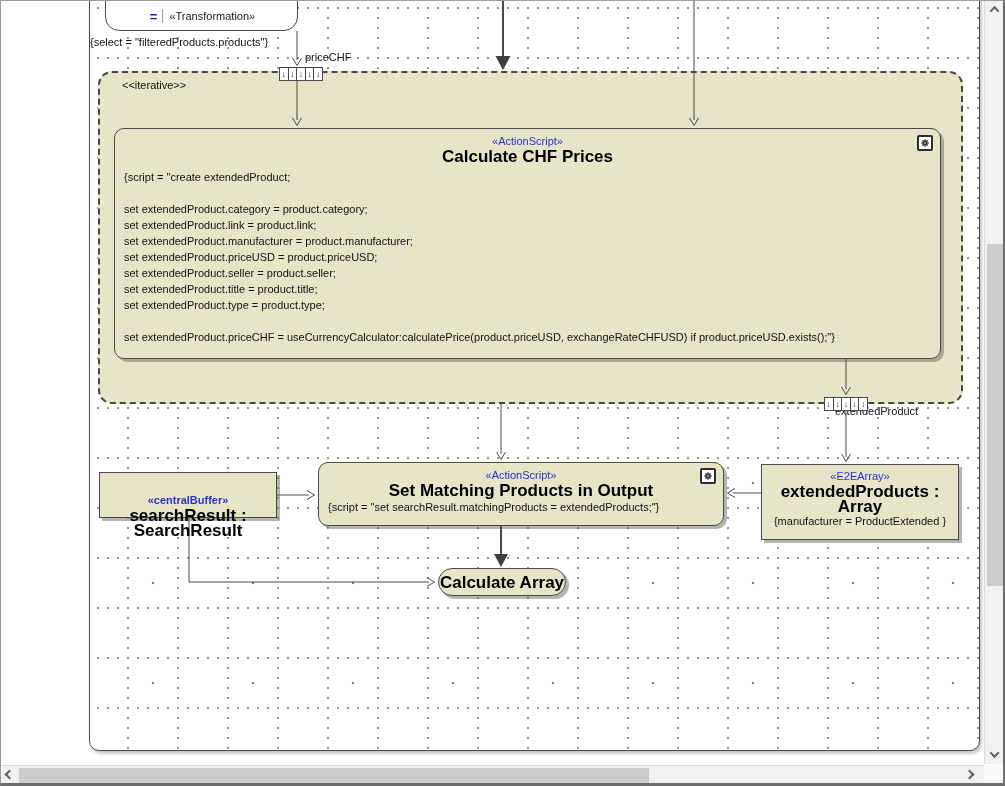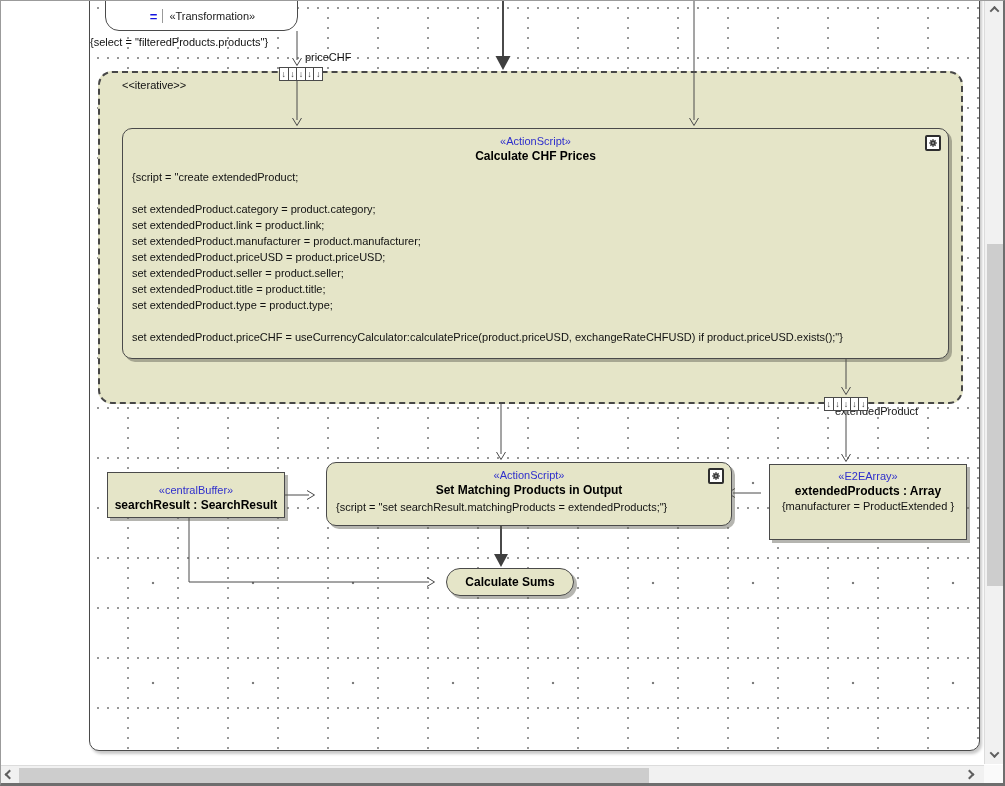--- a/index.html
+++ b/index.html
@@ -17,24 +17,24 @@
     background-image:
       radial-gradient(circle, #7d7d7d 1.3px, transparent 1.6px),
       radial-gradient(circle, #979797 0.8px, transparent 1.1px),
       radial-gradient(circle, #979797 0.8px, transparent 1.1px);
     background-size:100px 100px, 10px 50px, 50px 10px;
     background-position:13px 51px, 3px 1px, 13px 1px;
     box-shadow:2px 3px 3px rgba(0,0,0,0.22);
   }
   
   .node{position:absolute;border:1px solid #4a4a4a;background:#e5e5c8;
-        box-shadow:3px 3px 0 rgba(90,90,80,0.45);font-size:11px;margin-left:8px;}
+        box-shadow:3px 3px 0 rgba(90,90,80,0.45);font-size:11px;}
   .rounded{border-radius:10px;}
   .stereo{color:#2f2fcc;text-align:center;line-height:15px;font-size:11px;}
-  .ntitle{font-weight:bold;text-align:center;line-height:15px;font-size:12px;color:#000;}
+  .ntitle{font-weight:bold;text-align:center;line-height:15px;font-size:17px;color:#000;}
   .script{font-size:11px;line-height:16px;white-space:pre-line;color:#111;}
   .freelabel{position:absolute;font-size:11px;color:#111;white-space:nowrap;}
   
   .iter-block{position:absolute;left:97px;top:70px;width:865px;height:333px;
     background:#e5e5c8;border:2px dashed #474747;border-radius:14px;}
   
   .gear-box{position:absolute;width:16px;height:16px;border:2px solid #2e2e2e;
     border-radius:2px;background:#fff;display:flex;align-items:center;justify-content:center;}
   
   .pin{position:absolute;width:44px;height:14px;border:1px solid #4a4a4a;background:#fff;
@@ -185,33 +185,33 @@
           <line x1="3.8" y1="3.8" x2="12.2" y2="12.2"></line>
             <line x1="12.2" y1="3.8" x2="3.8" y2="12.2"></line>
         </g>
         <circle cx="8" cy="8" r="3.6" fill="#3a3a3a"></circle>
         <circle cx="8" cy="8" r="1.2" fill="#fff"></circle>
       </svg>
     </div>
   </div>
 
   <div class="node" style="left:98px;top:471px;width:178px;height:46px;">
-    <div class="stereo" style="padding-top:10px;">«centralBuffer»</div>
+    <div class="stereo" style="padding-top:20px;font-weight:bold;">«centralBuffer»</div>
     <div class="ntitle">searchResult : SearchResult</div>
   </div>
 
   <div class="node" style="left:760px;top:463px;width:198px;height:76px;">
     <div class="stereo" style="padding-top:4px;">«E2EArray»</div>
     <div class="ntitle">extendedProducts : Array</div>
     <div class="script" style="text-align:center;line-height:15px;">{manufacturer = ProductExtended }</div>
   </div>
 
   <div class="node" style="left:437px;top:567px;width:128px;height:28px;border-radius:14px;
        display:flex;align-items:center;justify-content:center;">
-    <span class="ntitle">Calculate Sums</span>
+    <span class="ntitle">Calculate Array</span>
   </div>
 
   <div class="vscroll">
     <div class="sb-btn" style="left:1px;top:0;">
       <span class="chev chev-up"></span>
     </div>
     <div class="vthumb"></div>
     <div class="sb-btn" style="left:1px;top:745px;">
       <span class="chev chev-down"></span>
     </div>

